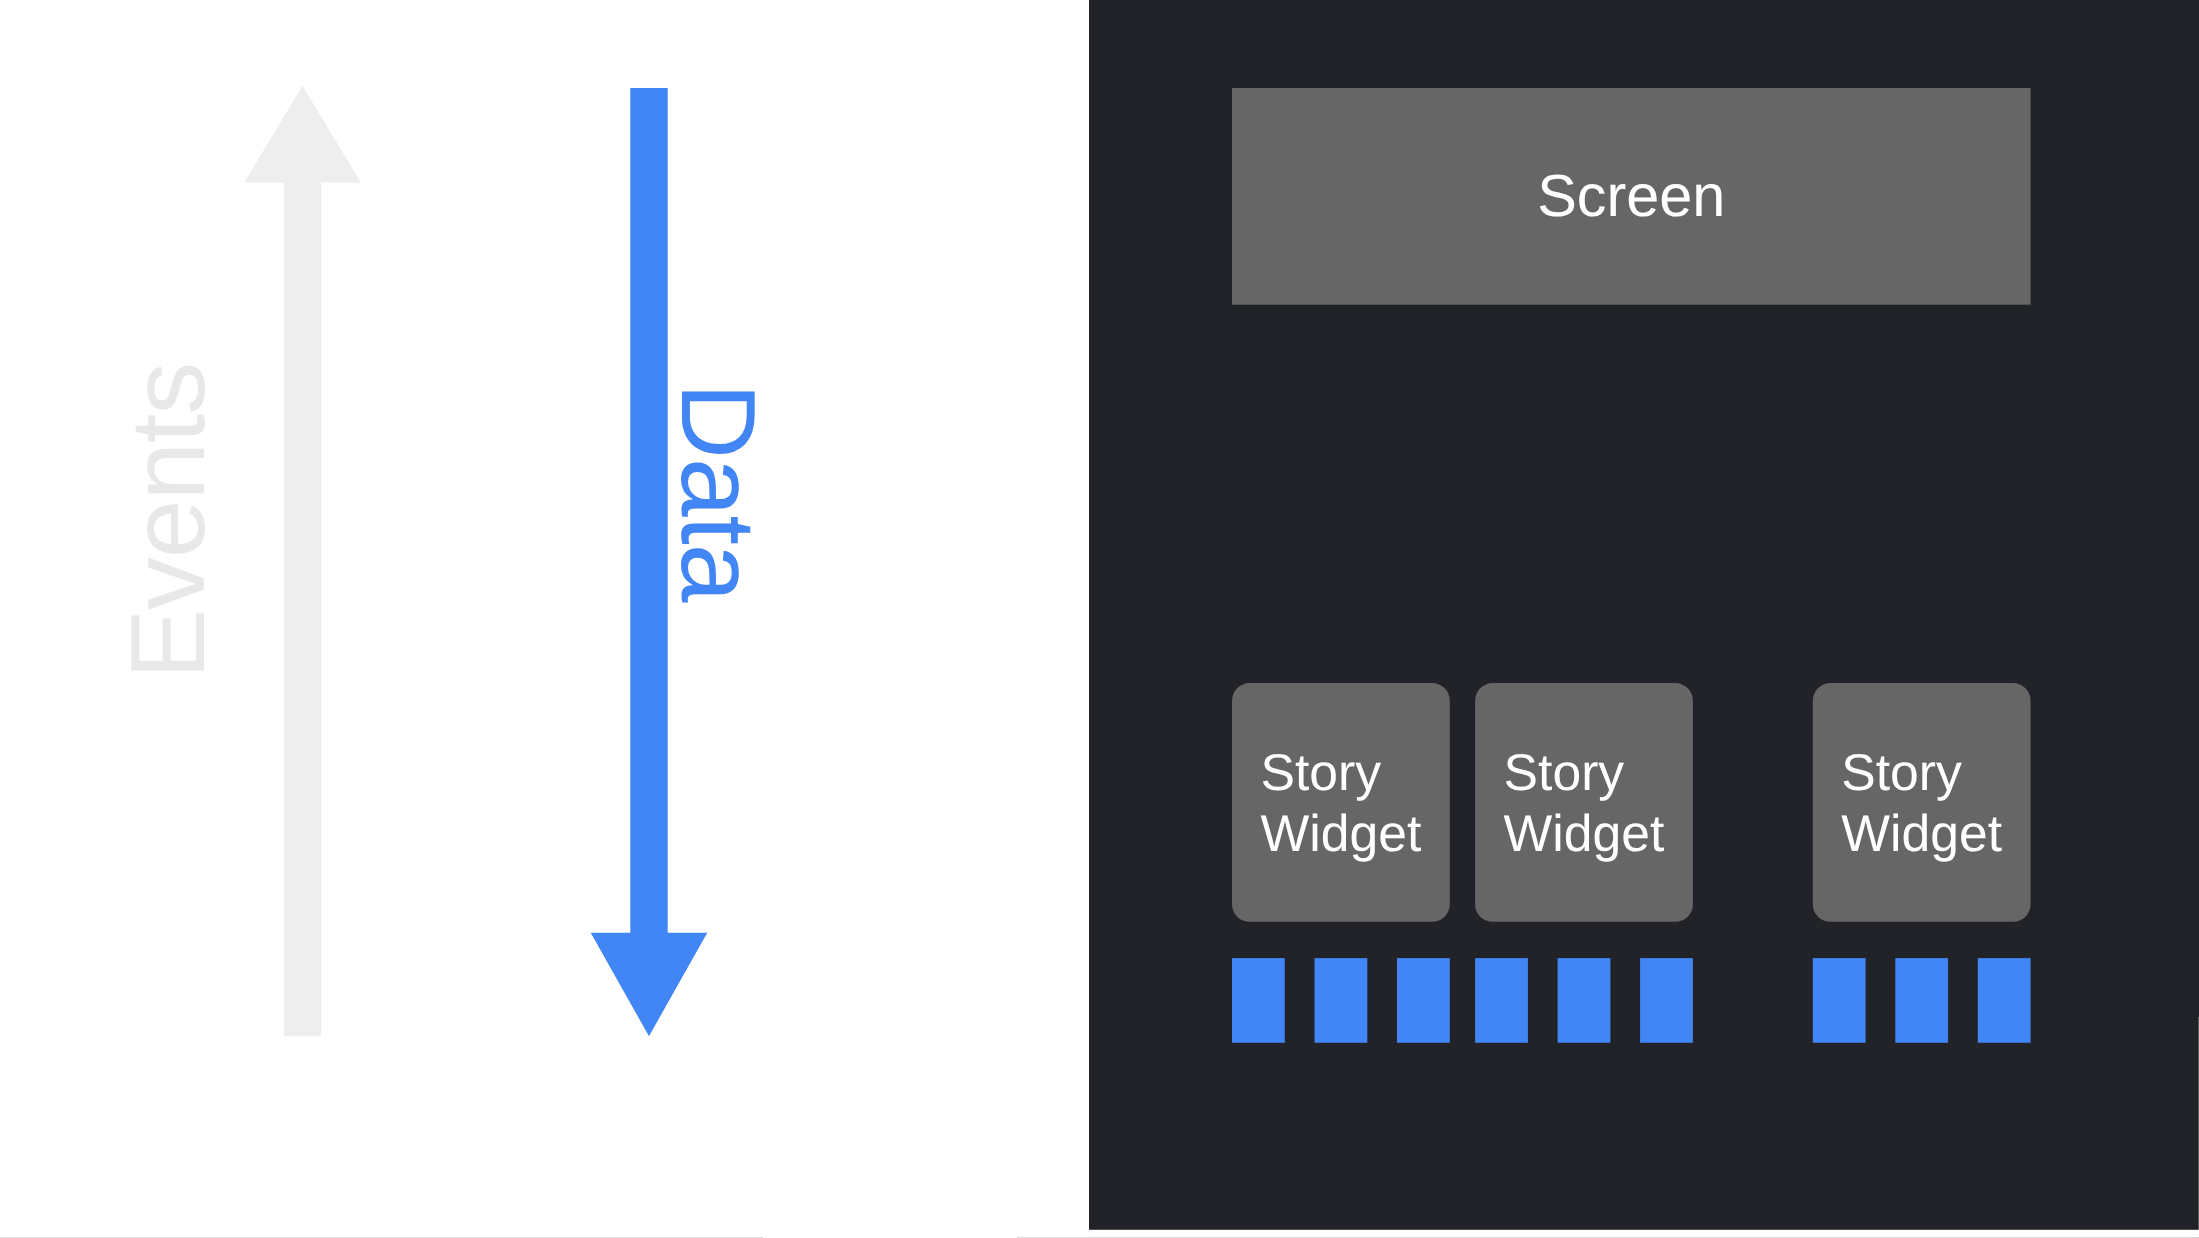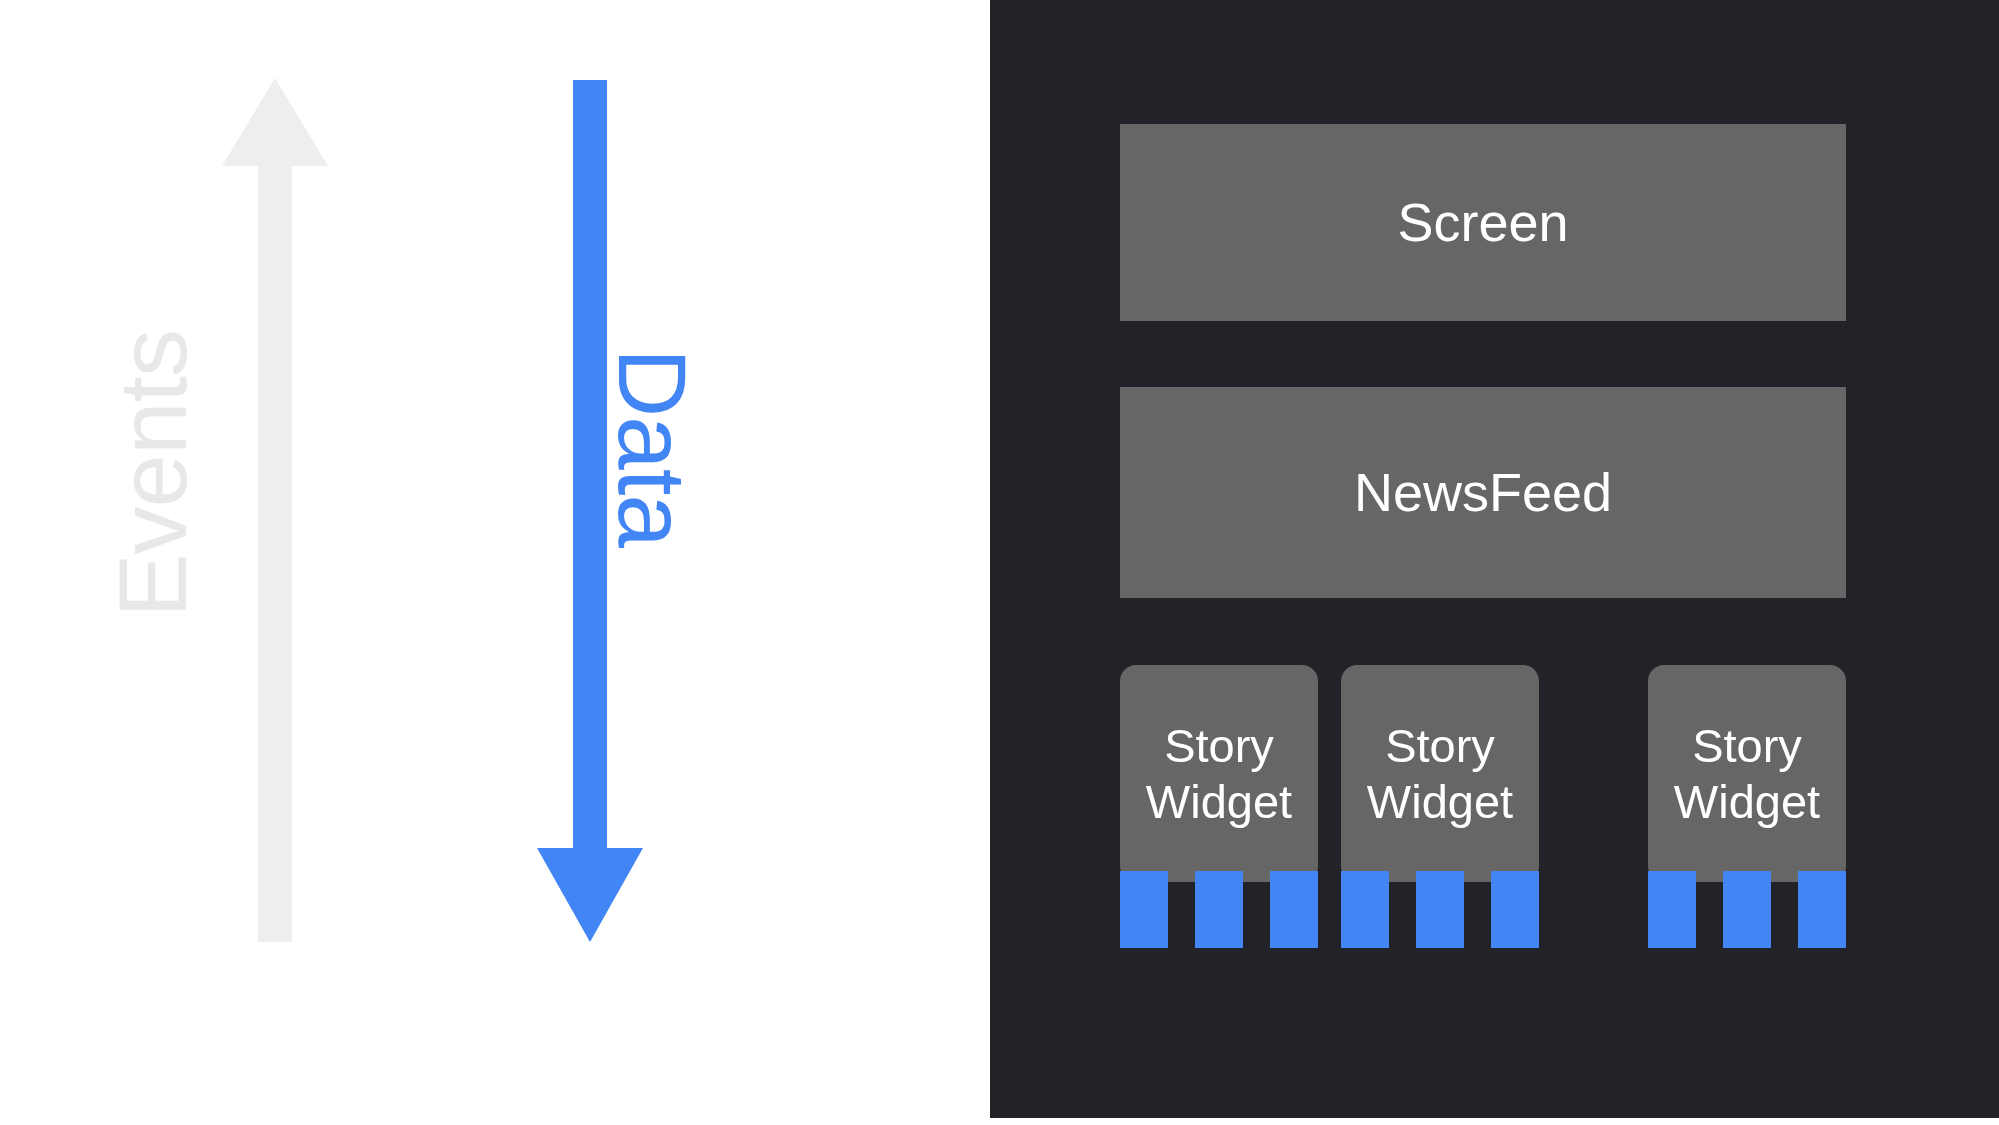--- a/index.html
+++ b/index.html
@@ -73,24 +73,22 @@
     background: #212329;
   }
 
   .node-box {
     position: absolute;
     background: #666666;
     color: #ffffff;
     display: flex;
     align-items: center;
     justify-content: center;
-    text-align: center;
     line-height: 1.18;
     font-weight: 400;
-    margin-top: 44px;
   }
 
   #box-screen {
     left: 130px;
     top: 80px;
     width: 726px;
     height: 197px;
     font-size: 54px;
   }
   #box-newsfeed {
@@ -167,21 +165,20 @@
       </svg>
     </div>
 
     <div class="axis-label" id="data-label">Data</div>
   </div>
 
   <div id="right-panel">
 
     <div class="node-box" id="box-screen">Screen</div>
 
-    <div class="node-box" id="box-newsfeed">NewsFeed</div>
 
     <div class="node-box story-box" id="story-box-0">
       <div>
         <span class="label-line">Story</span>
         <span class="label-line">Widget</span>
       </div>
     </div>
 
     <div class="node-box story-box" id="story-box-1">
       <div>

